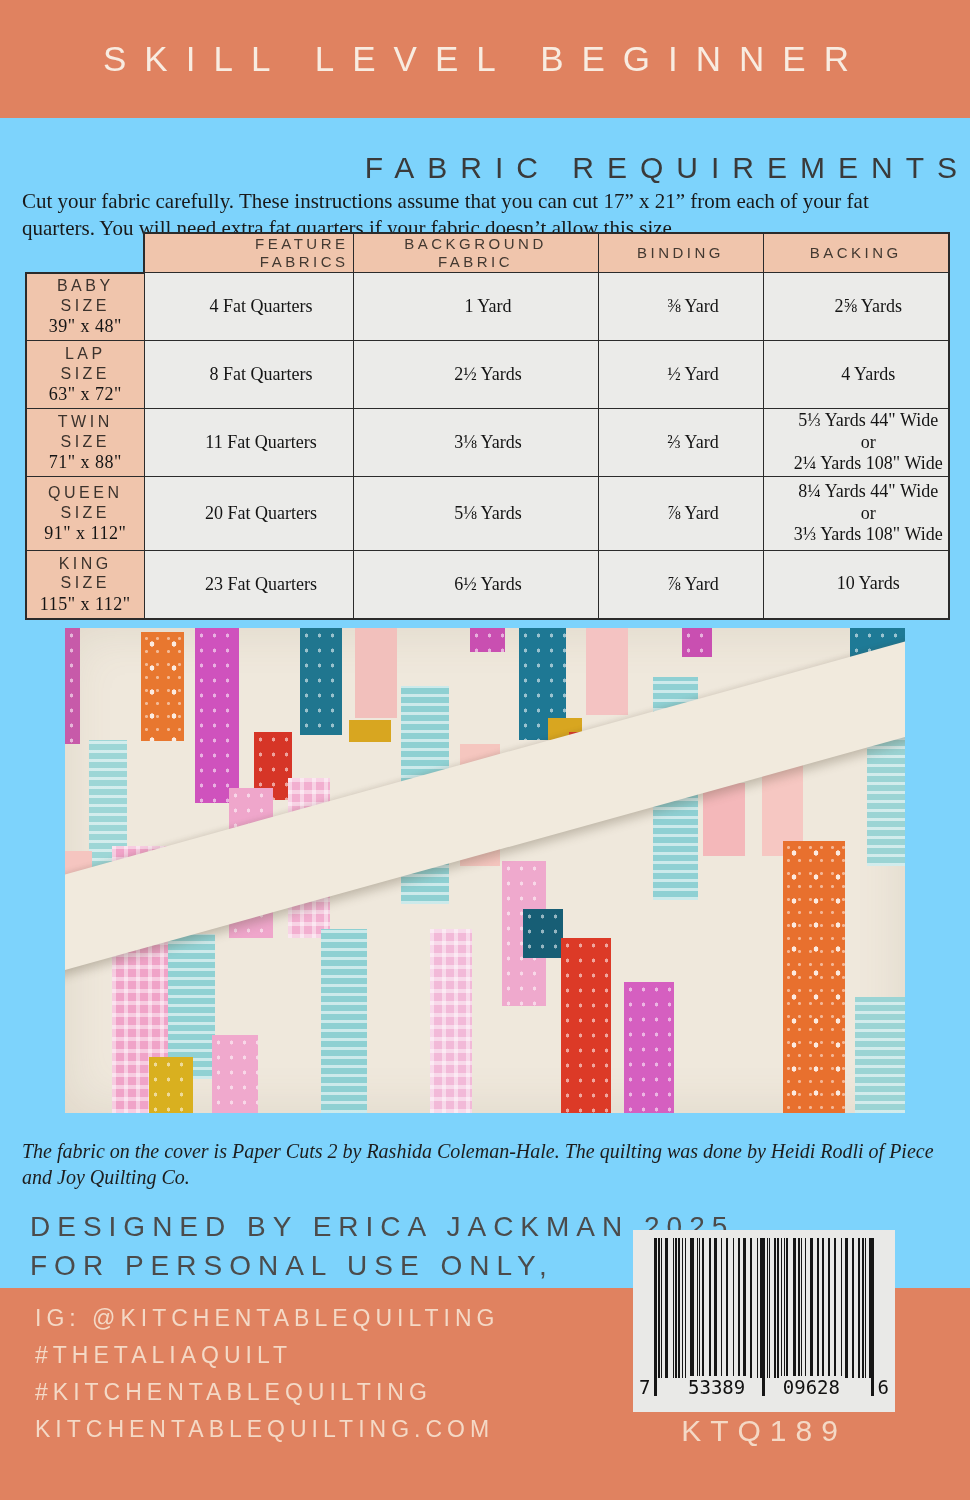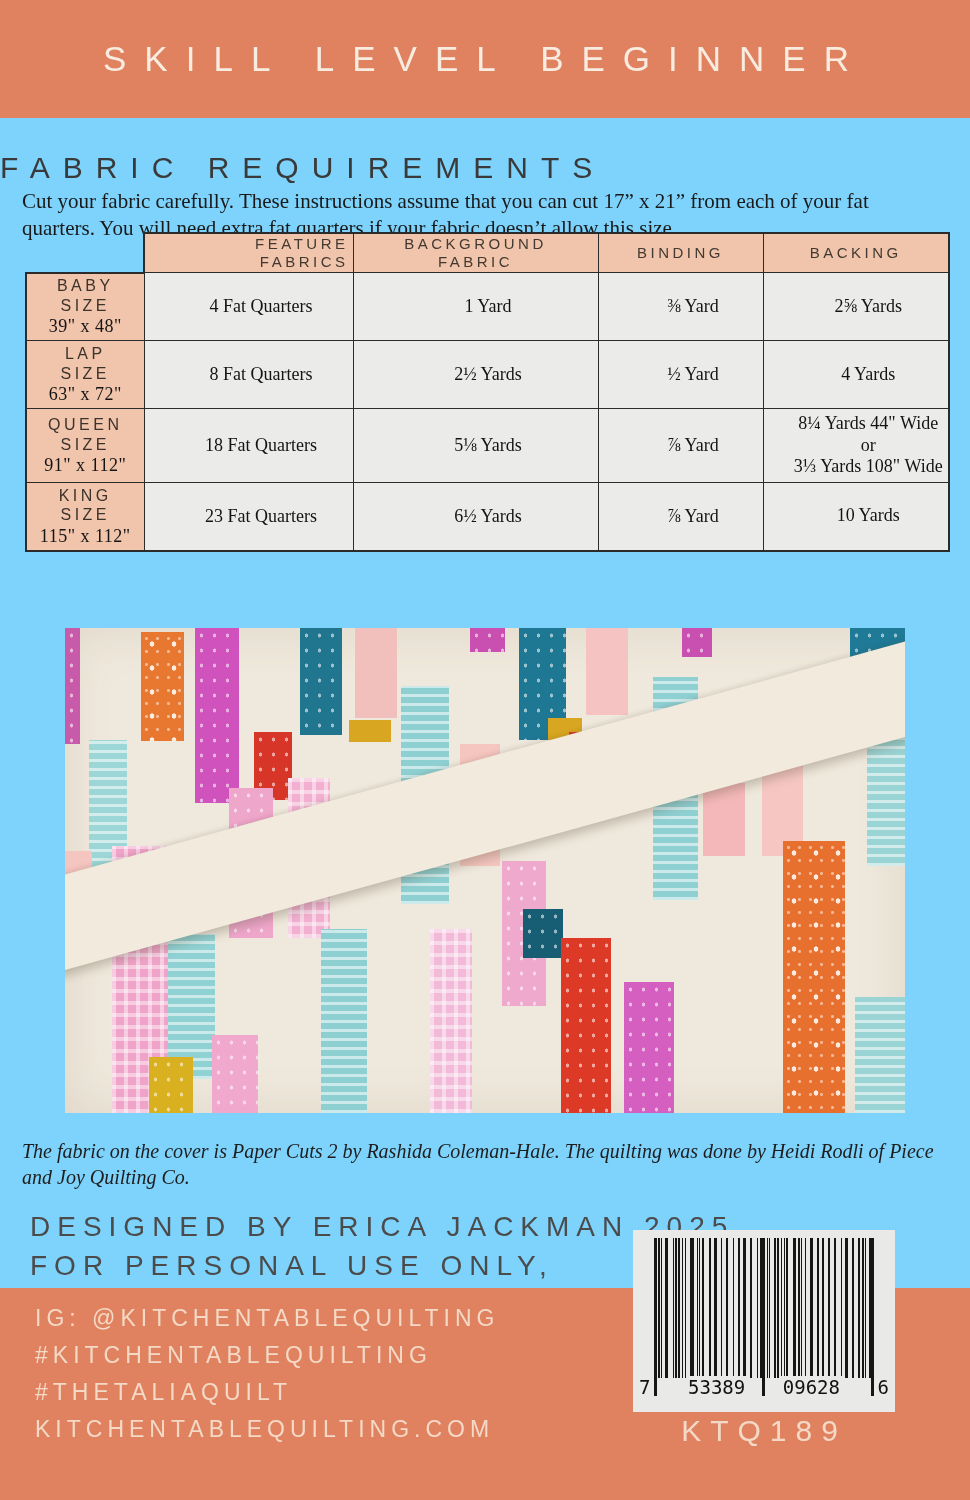--- a/index.html
+++ b/index.html
@@ -5,21 +5,21 @@
   html,body{margin:0;padding:0;}
   body{width:970px;background:#e9e9e7;font-family:"Liberation Sans",sans-serif;}
   .page{position:relative;width:970px;height:1500px;background:#7dd3fc;overflow:hidden;}
 
   
   .banner{position:absolute;top:0;left:0;width:100%;height:118px;background:#e08260;
           display:flex;align-items:center;justify-content:center;}
   .banner span{color:#f8ece1;font-size:35px;font-weight:300;letter-spacing:18px;white-space:nowrap;}
 
   
-  .title{position:absolute;top:131px;left:0;width:100%;text-align:left;
+  .title{position:absolute;top:131px;left:0;width:100%;text-align:right;
          font-size:30px;letter-spacing:13px;color:#3a3a3a;font-weight:400;}
   .intro{position:absolute;top:167px;left:22px;right:18px;
          font-family:"Liberation Serif",serif;font-size:21px;line-height:1.28;color:#191919;}
 
   
   table.fab{position:absolute;top:232px;left:25px;width:923px;border-collapse:collapse;table-layout:fixed;}
   table.fab th,table.fab td{border:1px solid #2b2b2b;padding:0 4px;}
   table.fab thead th{height:38px;background:#f0c5ac;font-size:15px;font-weight:400;
                      letter-spacing:3.5px;color:#433931;line-height:1.2;}
   table.fab thead th.corner{background:transparent;border:none;}
@@ -135,27 +135,42 @@
         </th>
         <td>8 Fat Quarters</td>
         <td>2½ Yards</td>
         <td>½ Yard</td>
         <td>
             <span class="bk-line">4 Yards</span>
             <span class="bk-line"></span>
             <span class="bk-line"></span>
           </td>
       </tr>
+      <tr class="r2">
+        <th>
+          <span class="size-name">TWIN</span>
+          <span class="size-name">SIZE</span>
+          <span class="size-dim">71" x 88"</span>
+        </th>
+        <td>11 Fat Quarters</td>
+        <td>3⅛ Yards</td>
+        <td>⅔ Yard</td>
+        <td>
+            <span class="bk-line">5⅓ Yards 44" Wide</span>
+            <span class="bk-line">or</span>
+            <span class="bk-line">2¼ Yards 108" Wide</span>
+          </td>
+      </tr>
       <tr class="r3">
         <th>
           <span class="size-name">QUEEN</span>
           <span class="size-name">SIZE</span>
           <span class="size-dim">91" x 112"</span>
         </th>
-        <td>18 Fat Quarters</td>
+        <td>20 Fat Quarters</td>
         <td>5⅛ Yards</td>
         <td>⅞ Yard</td>
         <td>
             <span class="bk-line">8¼ Yards 44" Wide</span>
             <span class="bk-line">or</span>
             <span class="bk-line">3⅓ Yards 108" Wide</span>
           </td>
       </tr>
       <tr class="r4">
         <th>
@@ -220,22 +235,22 @@
 
   <div class="credits">
     <span>DESIGNED BY ERICA JACKMAN 2025</span>
     <span>FOR PERSONAL USE ONLY,</span>
     <span>DUPLICATION IS PROHIBITED</span>
   </div>
 
   <footer class="footer">
     <div class="social">
       <span>IG: @KITCHENTABLEQUILTING</span>
+      <span>#THETALIAQUILT</span>
       <span>#KITCHENTABLEQUILTING</span>
-      <span>#THETALIAQUILT</span>
       <span>KITCHENTABLEQUILTING.COM</span>
     </div>
 
     <div class="bc-panel">
       <div class="bars"></div>
       <span class="guard g1"></span>
       <span class="guard g2"></span>
       <span class="guard g3"></span>
       <div class="bc-digits">
         <span>7</span>

